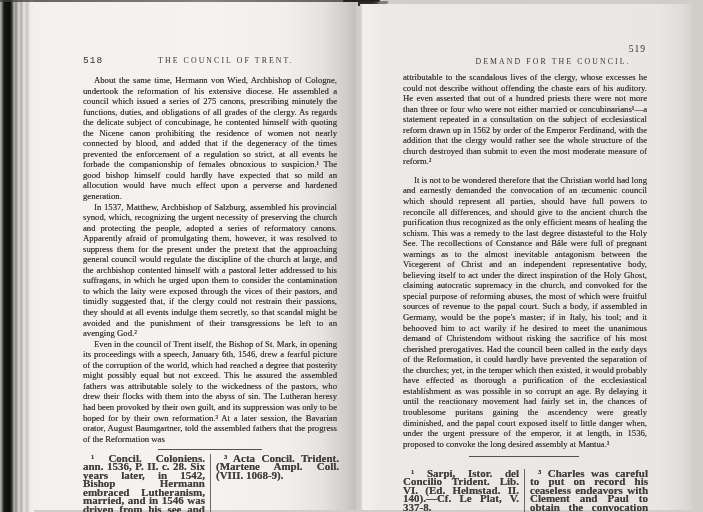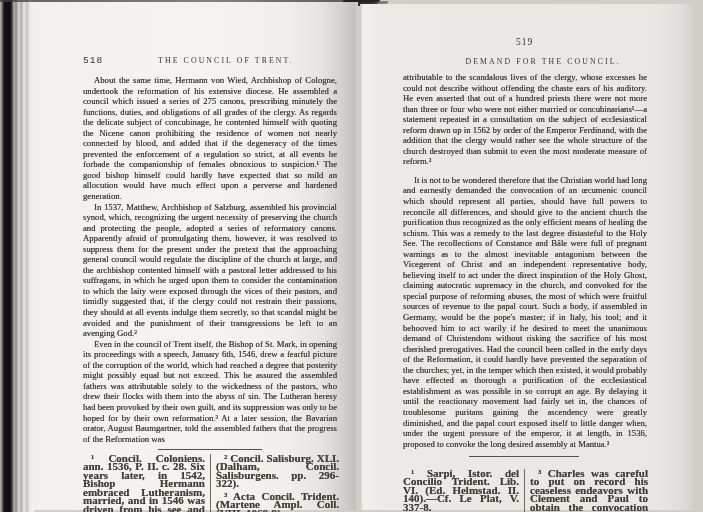--- a/index.html
+++ b/index.html
@@ -48,22 +48,22 @@
     background: linear-gradient(90deg,
       #c9c8c4 0px, #f2f1ed 3px, #f0efeb 9px, #ebeae6 22px,
       #e9e8e4 55%, #e8e7e3 90%, #dedddb 97%, #d4d3cf 100%);
   }
 
   .pagenum { font-size: 9.5px; letter-spacing: 1px; color: #34322e; }
   .running-head { font-size: 7.8px; letter-spacing: 2.1px; color: #3a3834; white-space: nowrap; padding-left: 24px; }
 
   .pl-pagenum  { position: absolute; top: 53px; left: 49px; font-family: Liberation Mono, monospace; }
   .pl-head     { position: absolute; top: 54px; left: 49px; width: 262px; text-align: center; }
-  .pr-head     { position: absolute; top: 53px; left: 50px; width: 242px; text-align: center; }
-  .pr-pagenum  { position: absolute; top: 33px; left: 43px; width: 243px; text-align: center; font-family: Liberation Serif, serif; }
+  .pr-head     { position: absolute; top: 53px; left: 60px; width: 242px; text-align: center; }
+  .pr-pagenum  { position: absolute; top: 40px; left: 43px; width: 243px; text-align: right; font-family: Liberation Serif, serif; }
 
   .body-block { position: absolute; overflow: hidden; }
   .pl-body { top: 73px; left: 49px; width: 254px; height: 372px; }
   .pr-body { top: 68px; left: 43px; width: 244px; height: 382px; }
 
   .body-block p {
     margin: 0;
     font-size: 8.7px; line-height: 10.55px;
     text-align: justify;
     color: #3b3935;
@@ -117,21 +117,20 @@
       <p>In 1537, Matthew, Archbishop of Salzburg, assembled his provincial synod, which, recognizing the urgent necessity of preserving the church and protecting the people, adopted a series of reformatory canons.  Apparently afraid of promulgating them, however, it was resolved to suppress them for the present under the pretext that the approaching general council would regulate the discipline of the church at large, and the archbishop contented himself with a pastoral letter addressed to his suffragans, in which he urged upon them to consider the contamination to which the laity were exposed through the vices of their pastors, and timidly suggested that, if the clergy could not restrain their passions, they should at all events indulge them secretly, so that scandal might be avoided and the punishment of their transgressions be left to an avenging God.²</p>
       <p>Even in the council of Trent itself, the Bishop of St. Mark, in opening its proceedings with a speech, January 6th, 1546, drew a fearful picture of the corruption of the world, which had reached a degree that posterity might possibly equal but not exceed.  This he assured the assembled fathers was attributable solely to the wickedness of the pastors, who drew their flocks with them into the abyss of sin.  The Lutheran heresy had been provoked by their own guilt, and its suppression was only to be hoped for by their own reformation.³  At a later session, the Bavarian orator, August Baumgartner, told the assembled fathers that the progress of the Reformation was</p>
     </div>
 
     <div class="fn-rule pl-rule"></div>
     <div class="footnotes pl-footnotes">
       <div class="fn-col fn-col1">
         <p>¹ Concil. Coloniens. ann. 1536, P. II. c. 28.  Six years later, in 1542, Bishop Hermann embraced Lutheranism, married, and in 1546 was driven from his see and retired to his county of Wied, where he died some years afterwards, at the ripe age of 80 years.</p>
       </div>
       <div class="fn-col fn-col2">
-        <p>² Concil. Salisburg. XLI. (Dalham, Concil. Salisburgens. pp. 296-322).</p>
         <p>³ Acta Concil. Trident. (Martene Ampl. Coll. (VIII. 1068-9).</p>
       </div>
     </div>
   </div>
 
   <div class="page page-right">
     <div class="running-head pr-head">DEMAND FOR THE COUNCIL.</div>
     <div class="pagenum pr-pagenum">519</div>
 
     <div class="body-block pr-body">

